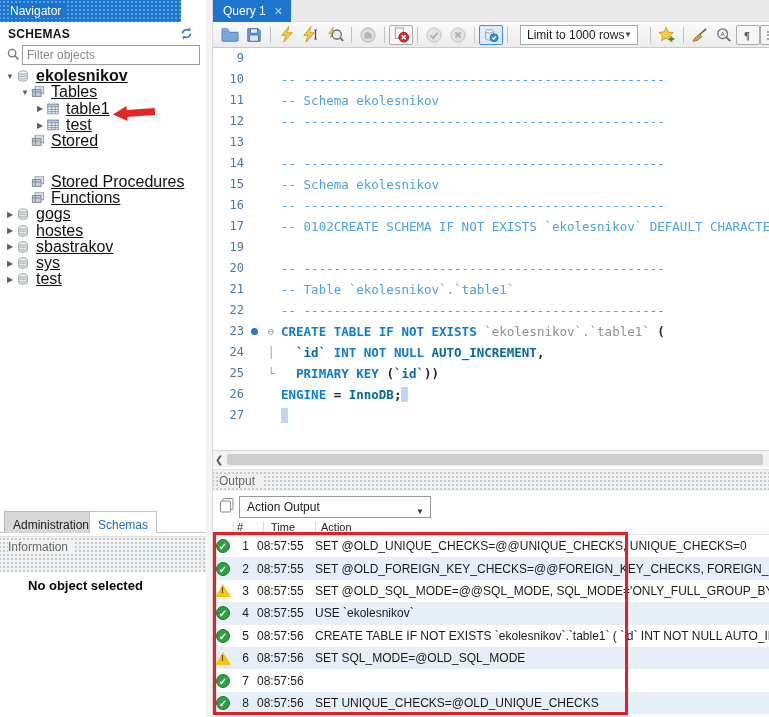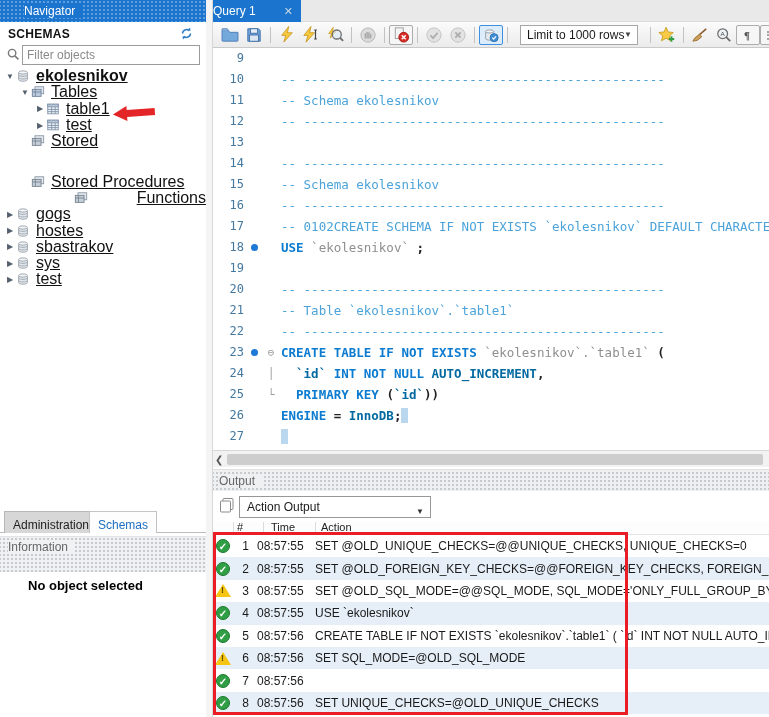--- a/index.html
+++ b/index.html
@@ -1,22 +1,22 @@
 <!DOCTYPE html>
 <html><head>
 <meta charset="utf-8">
 <style>
   * { margin:0; padding:0; box-sizing:border-box; }
   html,body { width:769px; height:717px; font-family:"Liberation Sans", sans-serif; background:#fff; }
   #app { position:relative; width:769px; height:717px; overflow:hidden; background:#fff; font-size:12px; color:#1a1a1a; }
 
   
   .left-panel { position:absolute; left:0; top:0; width:206px; height:717px; background:#fff; }
-  .panel-titlebar { position:absolute; left:0; top:0; width:206px; height:22px; background:#1b75cf;
-    color:#fff; line-height:22px; padding-left:24px;
+  .panel-titlebar { position:absolute; left:0; top:0; width:181px; height:22px; background:#1b75cf;
+    color:#fff; line-height:22px; padding-left:10px;
     background-image: radial-gradient(rgba(255,255,255,.30) 1px, transparent 1.3px);
     background-size:4px 4px; background-position:70px 4px; }
   .panel-titlebar .lbl { background:#1b75cf; padding-right:6px; }
   .schemas-row { position:absolute; left:0; top:22px; width:206px; height:23px; }
   .schemas-row .h { position:absolute; left:8px; top:5px; font-weight:bold; color:#111; letter-spacing:.3px; }
   .refresh-ic { position:absolute; right:12px; top:4px; width:15px; height:15px; }
   .filter-row { position:absolute; left:0; top:45px; width:206px; height:22px; }
   .mag-ic { position:absolute; left:7px; top:3px; width:13px; height:13px; }
   .filter-input { position:absolute; left:22px; top:0; width:178px; height:20px; border:1px solid #9b9b9b;
     font-family:"Liberation Sans",sans-serif; font-size:12px; padding:0 4px; color:#333; }
@@ -41,21 +41,21 @@
     background-image: radial-gradient(#c7cacd 1px, transparent 1.3px); background-size:4px 4px; background-position:78px 4px; }
   .info-header .lbl { background:#f0f1f2; padding-right:6px; }
   .no-object { position:absolute; left:28px; top:578px; font-weight:bold; font-size:13px; color:#000; }
 
   
   .splitter { position:absolute; left:206px; top:0; width:7px; height:717px; background:#f4f4f4; border-right:1px solid #d8d8d8; }
 
   
   .right-panel { position:absolute; left:213px; top:0; width:556px; height:717px; background:#fff; }
   .tabbar { position:absolute; left:0; top:0; width:556px; height:22px; background:#e9e9e9; border-bottom:1px solid #dcdcdc; }
-  .qtab { position:absolute; left:0; top:0; width:88px; height:22px; background:#1b75cf; color:#fff; line-height:22px; }
+  .qtab { position:absolute; left:0; top:0; width:78px; height:22px; background:#1b75cf; color:#fff; line-height:22px; padding-left:10px; }
   .qtab .x { position:absolute; right:8px; top:0; color:#c9d6e4; font-size:11px; cursor:pointer; }
 
   .toolbar { position:absolute; left:0; top:22px; width:556px; height:26px;
     background:linear-gradient(#fbfbfb,#ebebeb); border-bottom:1px solid #c9c9c9;
     display:flex; align-items:center; padding-left:5px; }
   .tbtn { width:24px; height:20px; display:flex; align-items:center; justify-content:center; border-radius:2px; flex:none; }
   .tbtn.boxed { border:1px solid #adadad; background:#f6f6f6; }
   .tbtn.active { border:1px solid #3d8fe0; background:#ddecfa; }
   .tsep { width:1px; height:16px; background:#c2c2c2; margin:0 4px; flex:none; }
   .limit-select { height:20px; width:118px; border:1px solid #a6a6a6; background:#fff; margin:0 8px;
@@ -192,21 +192,21 @@
         </div>
         <div class="tree-row" style="padding-left: 19px; margin-top: 24px;">
           <span class="tw"></span>
           <span class="ti"><svg width="14" height="14" viewBox="0 0 16 16">
               <rect x="4.5" y="2" width="10" height="8" fill="#e4e8ed" stroke="#8b97a5"></rect>
               <rect x="1.5" y="5" width="10" height="8" fill="#c6cfd9" stroke="#76828f"></rect>
               <path d="M1.5 8h10M5 5v8" stroke="#76828f"></path>
             </svg></span>
           <span class="tl">Stored Procedures</span>
         </div>
-        <div class="tree-row" style="padding-left: 19px; justify-content: space-between;">
+        <div class="tree-row" style="padding-left: 19px;">
           <span class="tw"></span>
           <span class="ti"><svg width="14" height="14" viewBox="0 0 16 16">
               <rect x="4.5" y="2" width="10" height="8" fill="#e4e8ed" stroke="#8b97a5"></rect>
               <rect x="1.5" y="5" width="10" height="8" fill="#c6cfd9" stroke="#76828f"></rect>
               <path d="M1.5 8h10M5 5v8" stroke="#76828f"></path>
             </svg></span>
           <span class="tl">Functions</span>
         </div>
         <div class="tree-row" style="padding-left: 4px;">
           <span class="tw">▶</span>
@@ -393,21 +393,20 @@
     <div class="editor" id="editor">
         <div class="eline"><span class="ln">9</span><span class="mark"></span><span class="fold"></span><span class="codetxt"></span></div>
         <div class="eline"><span class="ln">10</span><span class="mark"></span><span class="fold"></span><span class="codetxt"><span class="cm">-- ------------------------------------------------</span></span></div>
         <div class="eline"><span class="ln">11</span><span class="mark"></span><span class="fold"></span><span class="codetxt"><span class="cm">-- Schema ekolesnikov</span></span></div>
         <div class="eline"><span class="ln">12</span><span class="mark"></span><span class="fold"></span><span class="codetxt"><span class="cm">-- ------------------------------------------------</span></span></div>
         <div class="eline"><span class="ln">13</span><span class="mark"></span><span class="fold"></span><span class="codetxt"></span></div>
         <div class="eline"><span class="ln">14</span><span class="mark"></span><span class="fold"></span><span class="codetxt"><span class="cm">-- ------------------------------------------------</span></span></div>
         <div class="eline"><span class="ln">15</span><span class="mark"></span><span class="fold"></span><span class="codetxt"><span class="cm">-- Schema ekolesnikov</span></span></div>
         <div class="eline"><span class="ln">16</span><span class="mark"></span><span class="fold"></span><span class="codetxt"><span class="cm">-- ------------------------------------------------</span></span></div>
         <div class="eline"><span class="ln">17</span><span class="mark"></span><span class="fold"></span><span class="codetxt"><span class="cm">-- 0102CREATE SCHEMA IF NOT EXISTS `ekolesnikov` DEFAULT CHARACTER SET utf8 ;</span></span></div>
-        <div class="eline"><span class="ln">18</span><span class="mark"><span class="dot"></span></span><span class="fold"></span><span class="codetxt"><span class="kw">USE </span><span class="idg">`ekolesnikov` </span><span class="pl">;</span></span></div>
         <div class="eline"><span class="ln">19</span><span class="mark"></span><span class="fold"></span><span class="codetxt"></span></div>
         <div class="eline"><span class="ln">20</span><span class="mark"></span><span class="fold"></span><span class="codetxt"><span class="cm">-- ------------------------------------------------</span></span></div>
         <div class="eline"><span class="ln">21</span><span class="mark"></span><span class="fold"></span><span class="codetxt"><span class="cm">-- Table `ekolesnikov`.`table1`</span></span></div>
         <div class="eline"><span class="ln">22</span><span class="mark"></span><span class="fold"></span><span class="codetxt"><span class="cm">-- ------------------------------------------------</span></span></div>
         <div class="eline"><span class="ln">23</span><span class="mark"><span class="dot"></span></span><span class="fold">⊖</span><span class="codetxt"><span class="kw">CREATE TABLE IF NOT EXISTS </span><span class="idg">`ekolesnikov`.`table1`</span><span class="pl"> (</span></span></div>
         <div class="eline"><span class="ln">24</span><span class="mark"></span><span class="fold">│</span><span class="codetxt"><span class="pl">  </span><span class="lit">`id`</span><span class="kw"> INT NOT NULL </span><span class="lit">AUTO_INCREMENT</span><span class="pl">,</span></span></div>
         <div class="eline"><span class="ln">25</span><span class="mark"></span><span class="fold">└</span><span class="codetxt"><span class="pl">  </span><span class="kw">PRIMARY KEY </span><span class="pl">(</span><span class="lit">`id`</span><span class="pl">))</span></span></div>
         <div class="eline"><span class="ln">26</span><span class="mark"></span><span class="fold"></span><span class="codetxt"><span class="kw">ENGINE</span><span class="pl"> = </span><span class="lit">InnoDB</span><span class="pl">;</span><span class="caret"></span></span></div>
         <div class="eline"><span class="ln">27</span><span class="mark"></span><span class="fold"></span><span class="codetxt"><span class="caret"></span></span></div>
       </div>

